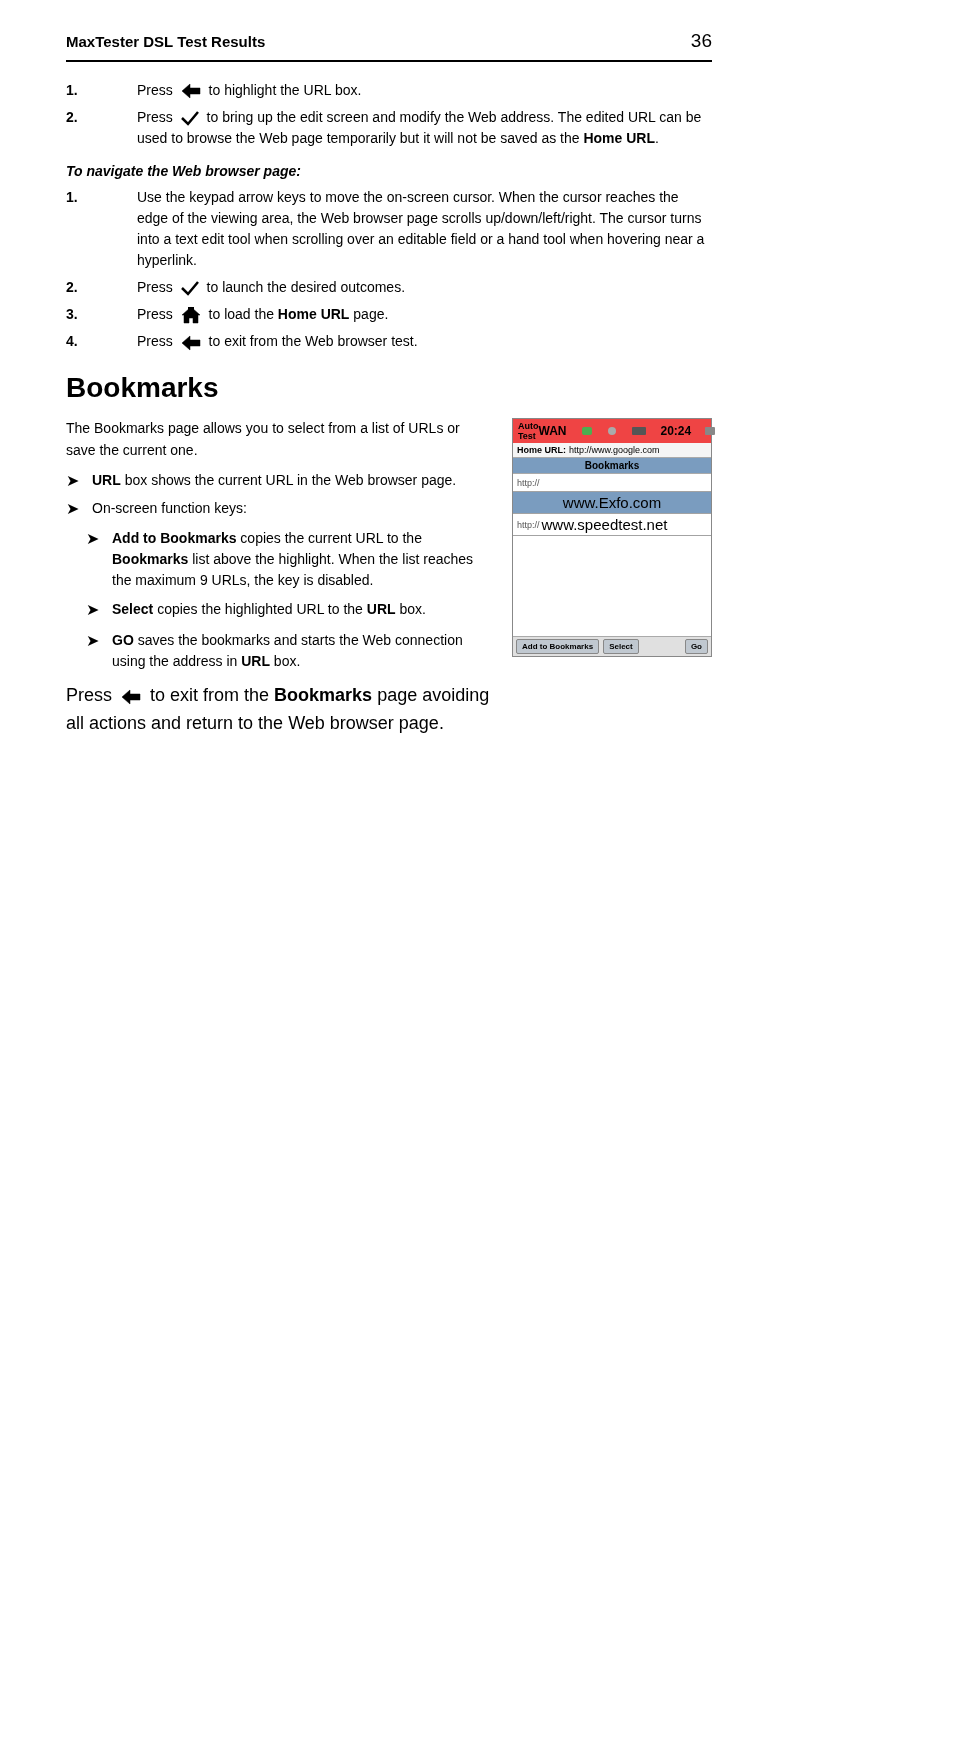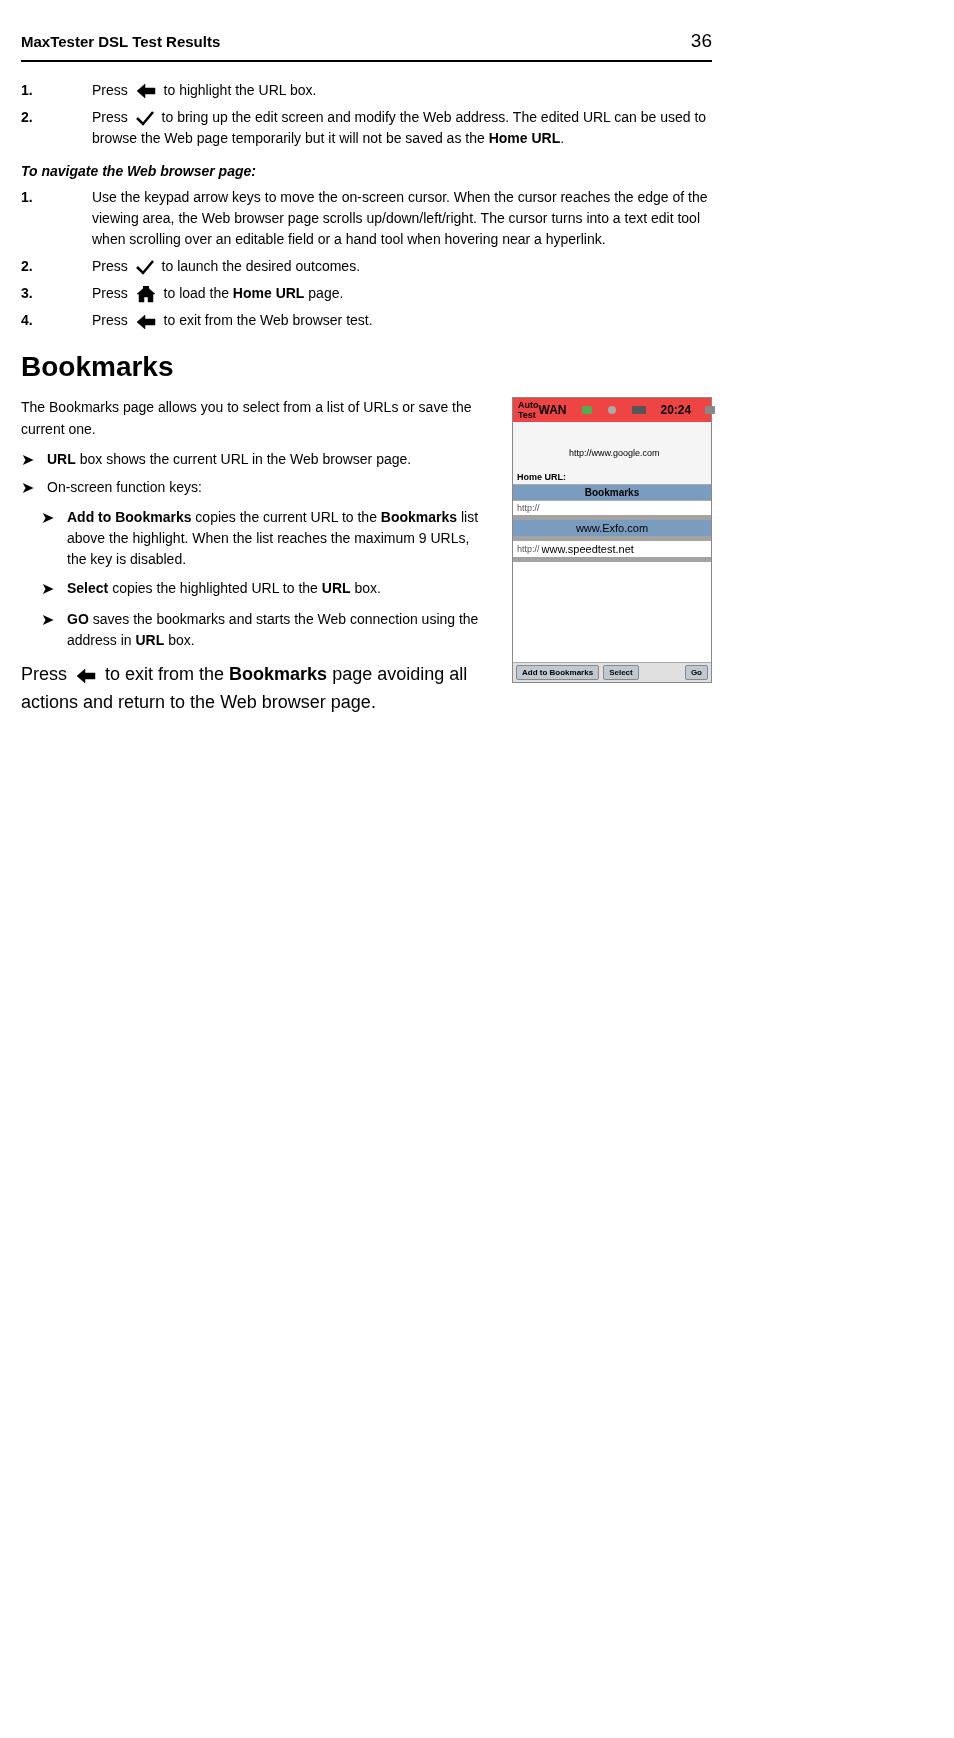--- a/index.html
+++ b/index.html
@@ -8,21 +8,21 @@
       font-size: 14px;
       color: #000;
       background: #fff;
       width: 954px;
       min-height: 1738px;
       padding: 0;
     }
     .page {
       width: 762px;
       min-height: 1738px;
-      padding: 30px 50px 50px 21px;
+      padding: 30px 50px 50px 66px;
       background: #fff;
     }
     .header {
       display: flex;
       justify-content: space-between;
       align-items: baseline;
       border-bottom: 2px solid #000;
       padding-bottom: 8px;
       margin-bottom: 18px;
     }
@@ -180,53 +180,52 @@
       border-bottom: 1px solid #aaa;
       padding: 2px 4px;
       font-size: 9px;
       background: #f5f5f5;
     }
     .device-url-label {
       font-weight: bold;
       margin-right: 3px;
       color: #000;
       white-space: nowrap;
-      margin-top: 48px;
     }
     .device-url-value {
       color: #000;
       font-size: 9px;
     }
     .device-bookmarks-header {
       background: #7a9cbf;
       text-align: center;
       padding: 2px 0;
       font-weight: bold;
       font-size: 10px;
       color: #000;
       border-bottom: 1px solid #aaa;
     }
     .device-bookmark-row {
       display: flex;
       align-items: center;
-      border-bottom: 5px solid #a3a3a3;
+      border-bottom: 1px solid #a3a3a3;
       padding: 2px 4px;
       font-size: 9px;
       min-height: 18px;
     }
     .device-bookmark-row.highlighted {
       background: #7a9cbf;
     }
     .device-bookmark-prefix {
       color: #555;
       margin-right: 2px;
       font-size: 9px;
     }
     .device-bookmark-url {
-      font-size: 11px;
+      font-size: 15px;
       color: #000;
     }
     .device-bookmark-center {
       text-align: center;
       width: 100%;
     }
     .device-empty-rows {
       height: 100px;
       background: #fff;
     }

